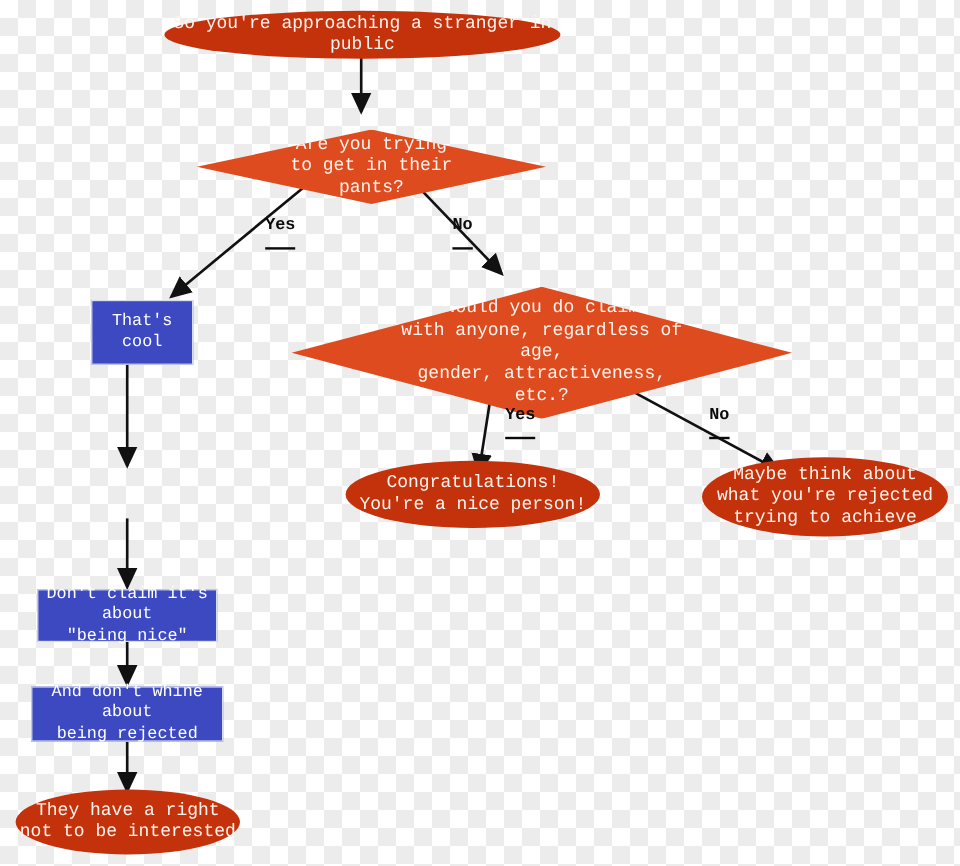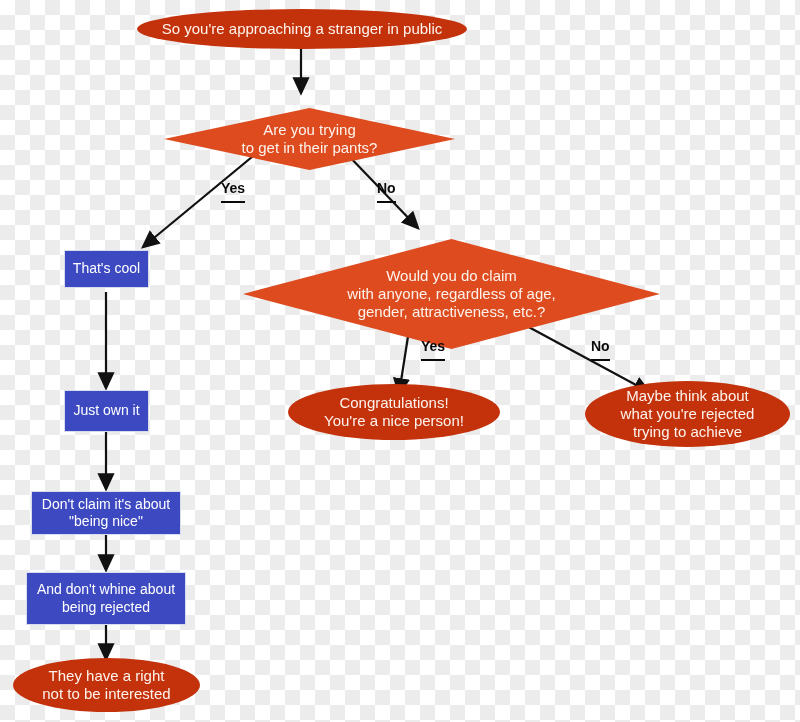--- a/index.html
+++ b/index.html
@@ -16,20 +16,21 @@
     width: 800px;
     height: 722px;
     overflow: hidden;
     
     background-color: #ffffff;
     background-image:
       linear-gradient(45deg, #ececec 25%, transparent 25%, transparent 75%, #ececec 75%),
       linear-gradient(45deg, #ececec 25%, transparent 25%, transparent 75%, #ececec 75%);
     background-size: 30px 30px;
     background-position: 0 0, 15px 15px;
+    font-family: Liberation Mono, monospace;
   }
   #edge-layer {
     position: absolute;
     left: 0;
     top: 0;
     width: 800px;
     height: 722px;
     pointer-events: none;
   }
   
@@ -64,21 +65,21 @@
   
   .decision-text {
     width: 62%;
   }
   
   .edge-label {
     position: absolute;
     font-size: 14px;
     font-weight: bold;
     color: #0a0a0a;
-    padding-bottom: 5px;
+    padding-bottom: 10px;
     border-bottom: 2px solid #0a0a0a;
     line-height: 1.1;
     background: transparent;
   }
 </style>
 </head>
 <body>
 
 <div id="flowchart-canvas">
 
@@ -125,34 +126,31 @@
     <span class="decision-text">Are you trying
 to get in their pants?</span>
   </div>
 
   <div class="node decision" style="left:243px; top:222px; width:417px; height:110px;">
     <span class="decision-text">Would you do claim
 with anyone, regardless of age,
 gender, attractiveness, etc.?</span>
   </div>
 
-  <div class="node process" style="left:64px; top:250px; width:85px; height:38px;">
+  <div class="node process" style="left:76px; top:250px; width:85px; height:54px;">
     <span>That's cool</span>
   </div>
 
-  <div class="node process" style="left:64px; top:390px; width:85px; height:42px;">
-    <span>Just own it</span>
-  </div>
 
   <div class="node process" style="left:31px; top:491px; width:150px; height:44px;">
     <span>Don't claim it's about
 "being nice"</span>
   </div>
 
-  <div class="node process" style="left:26px; top:572px; width:160px; height:53px;">
+  <div class="node process" style="left:26px; top:572px; width:160px; height:46px;">
     <span>And don't whine about
 being rejected</span>
   </div>
 
   <div class="node terminator" style="left:13px; top:658px; width:187px; height:54px;">
     <span>They have a right
 not to be interested</span>
   </div>
 
   <div class="node terminator" style="left:288px; top:384px; width:212px; height:56px;">

